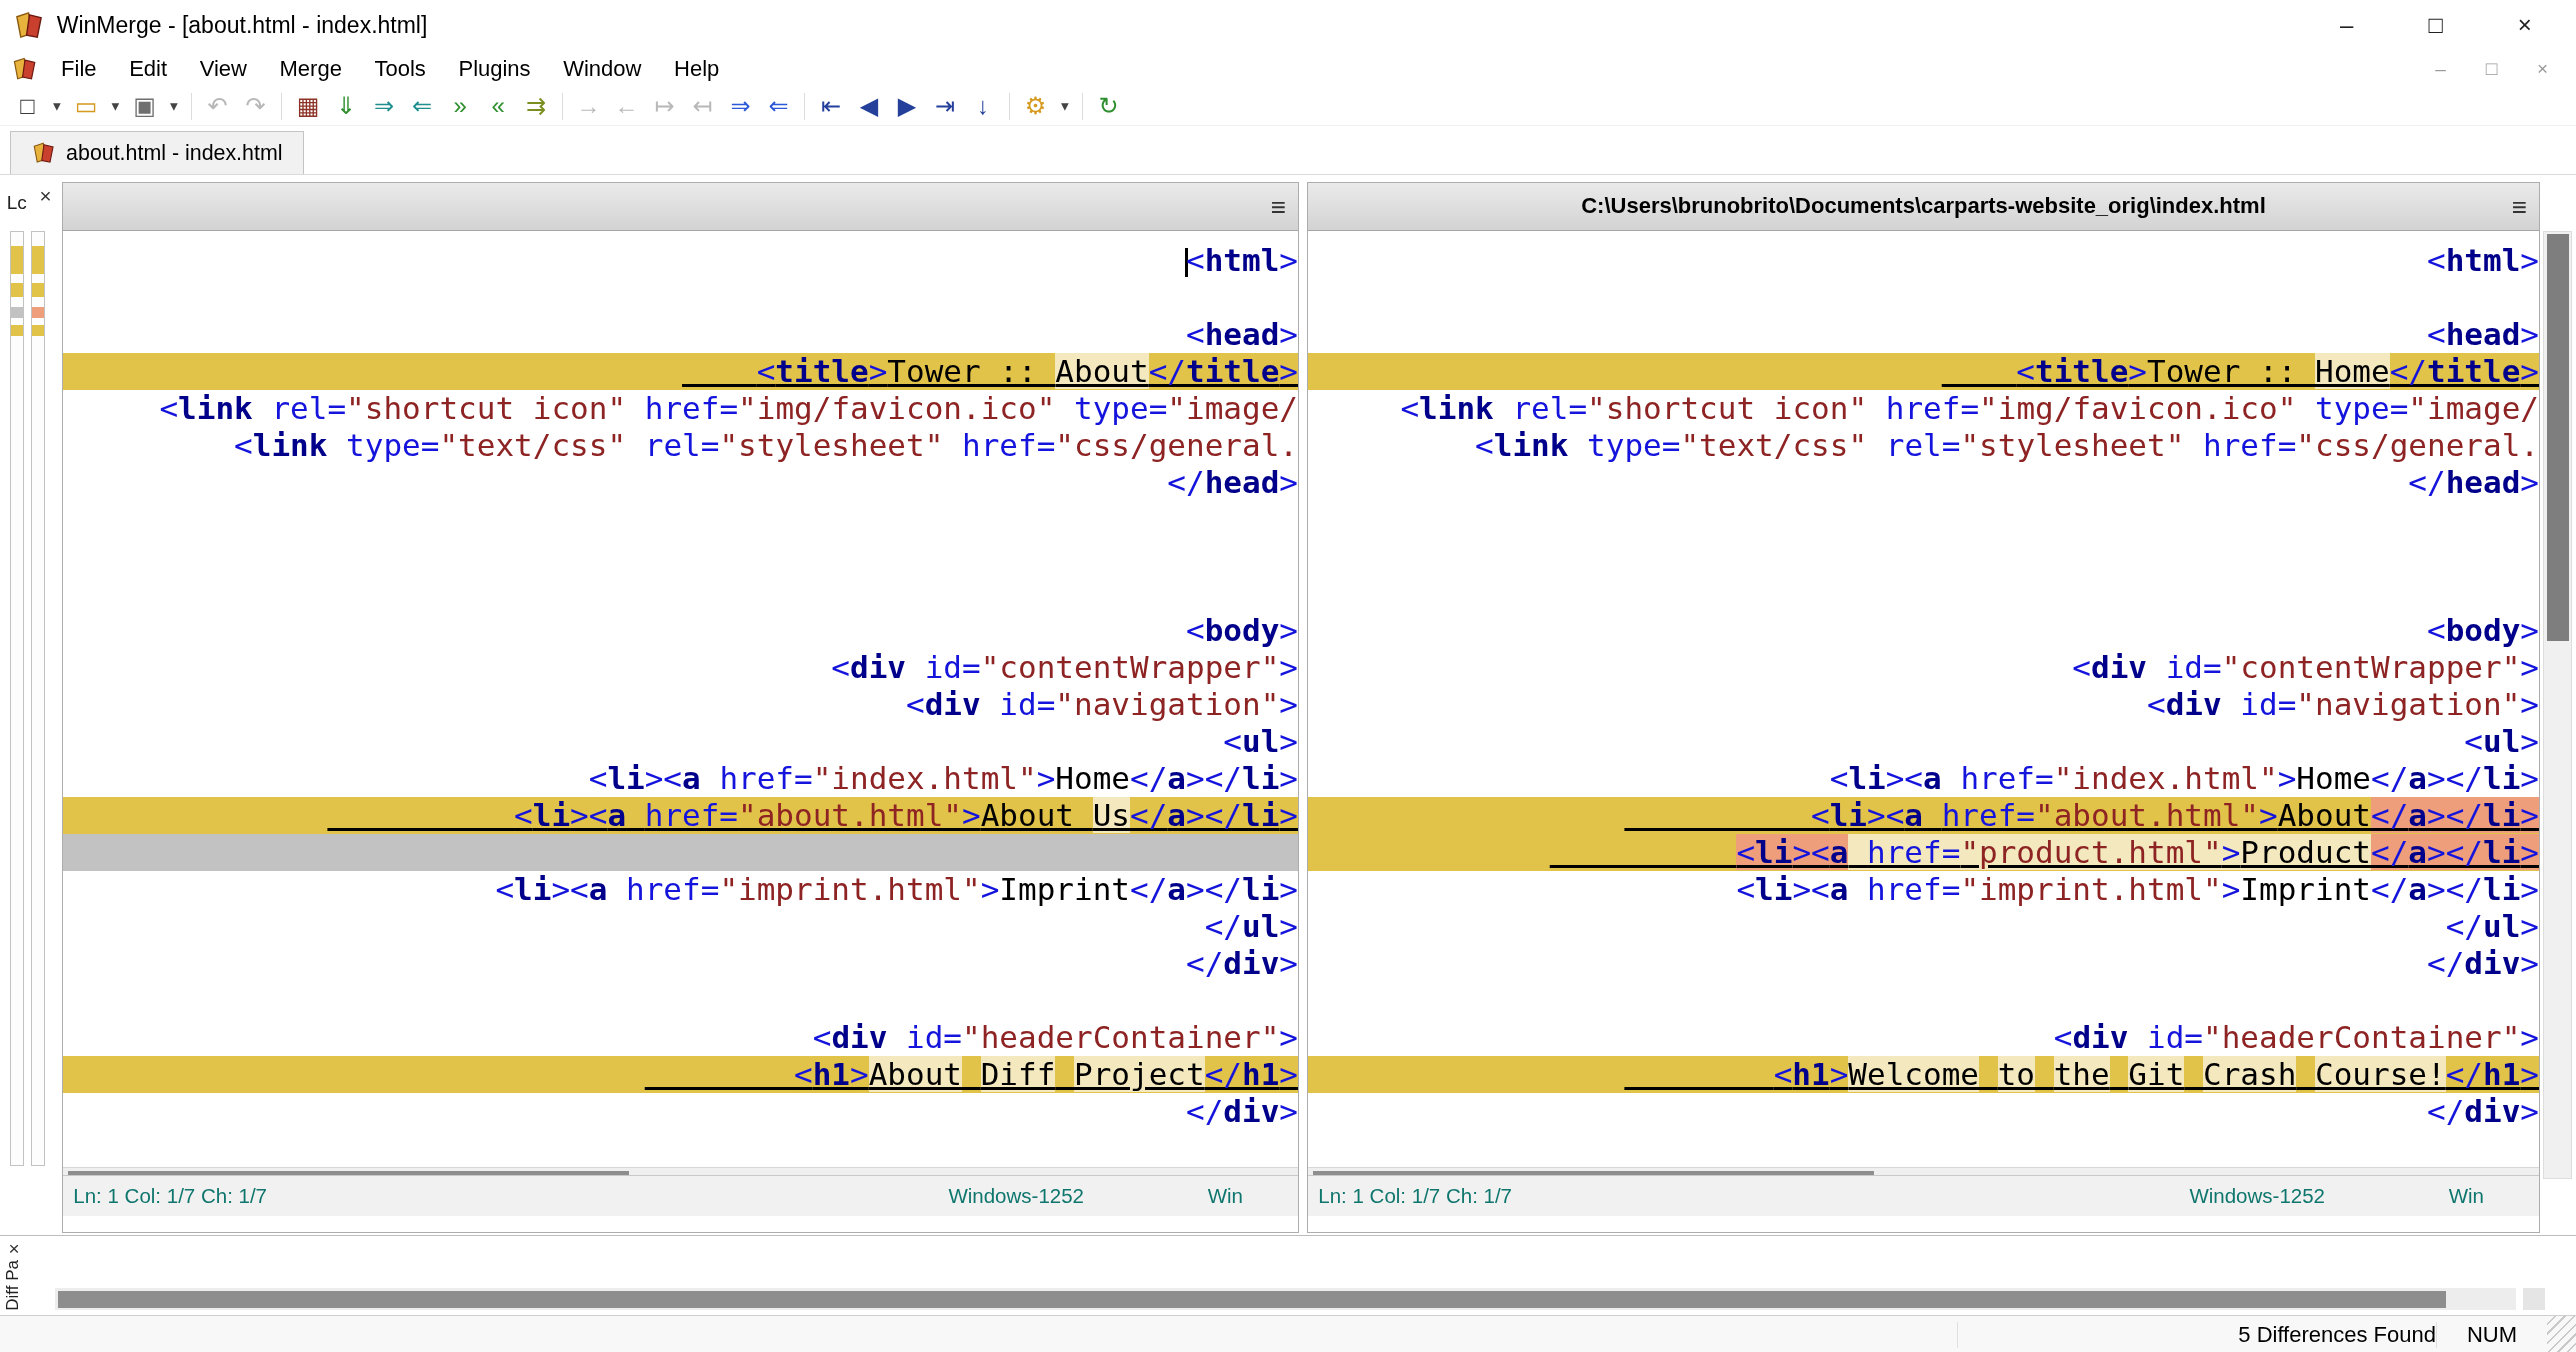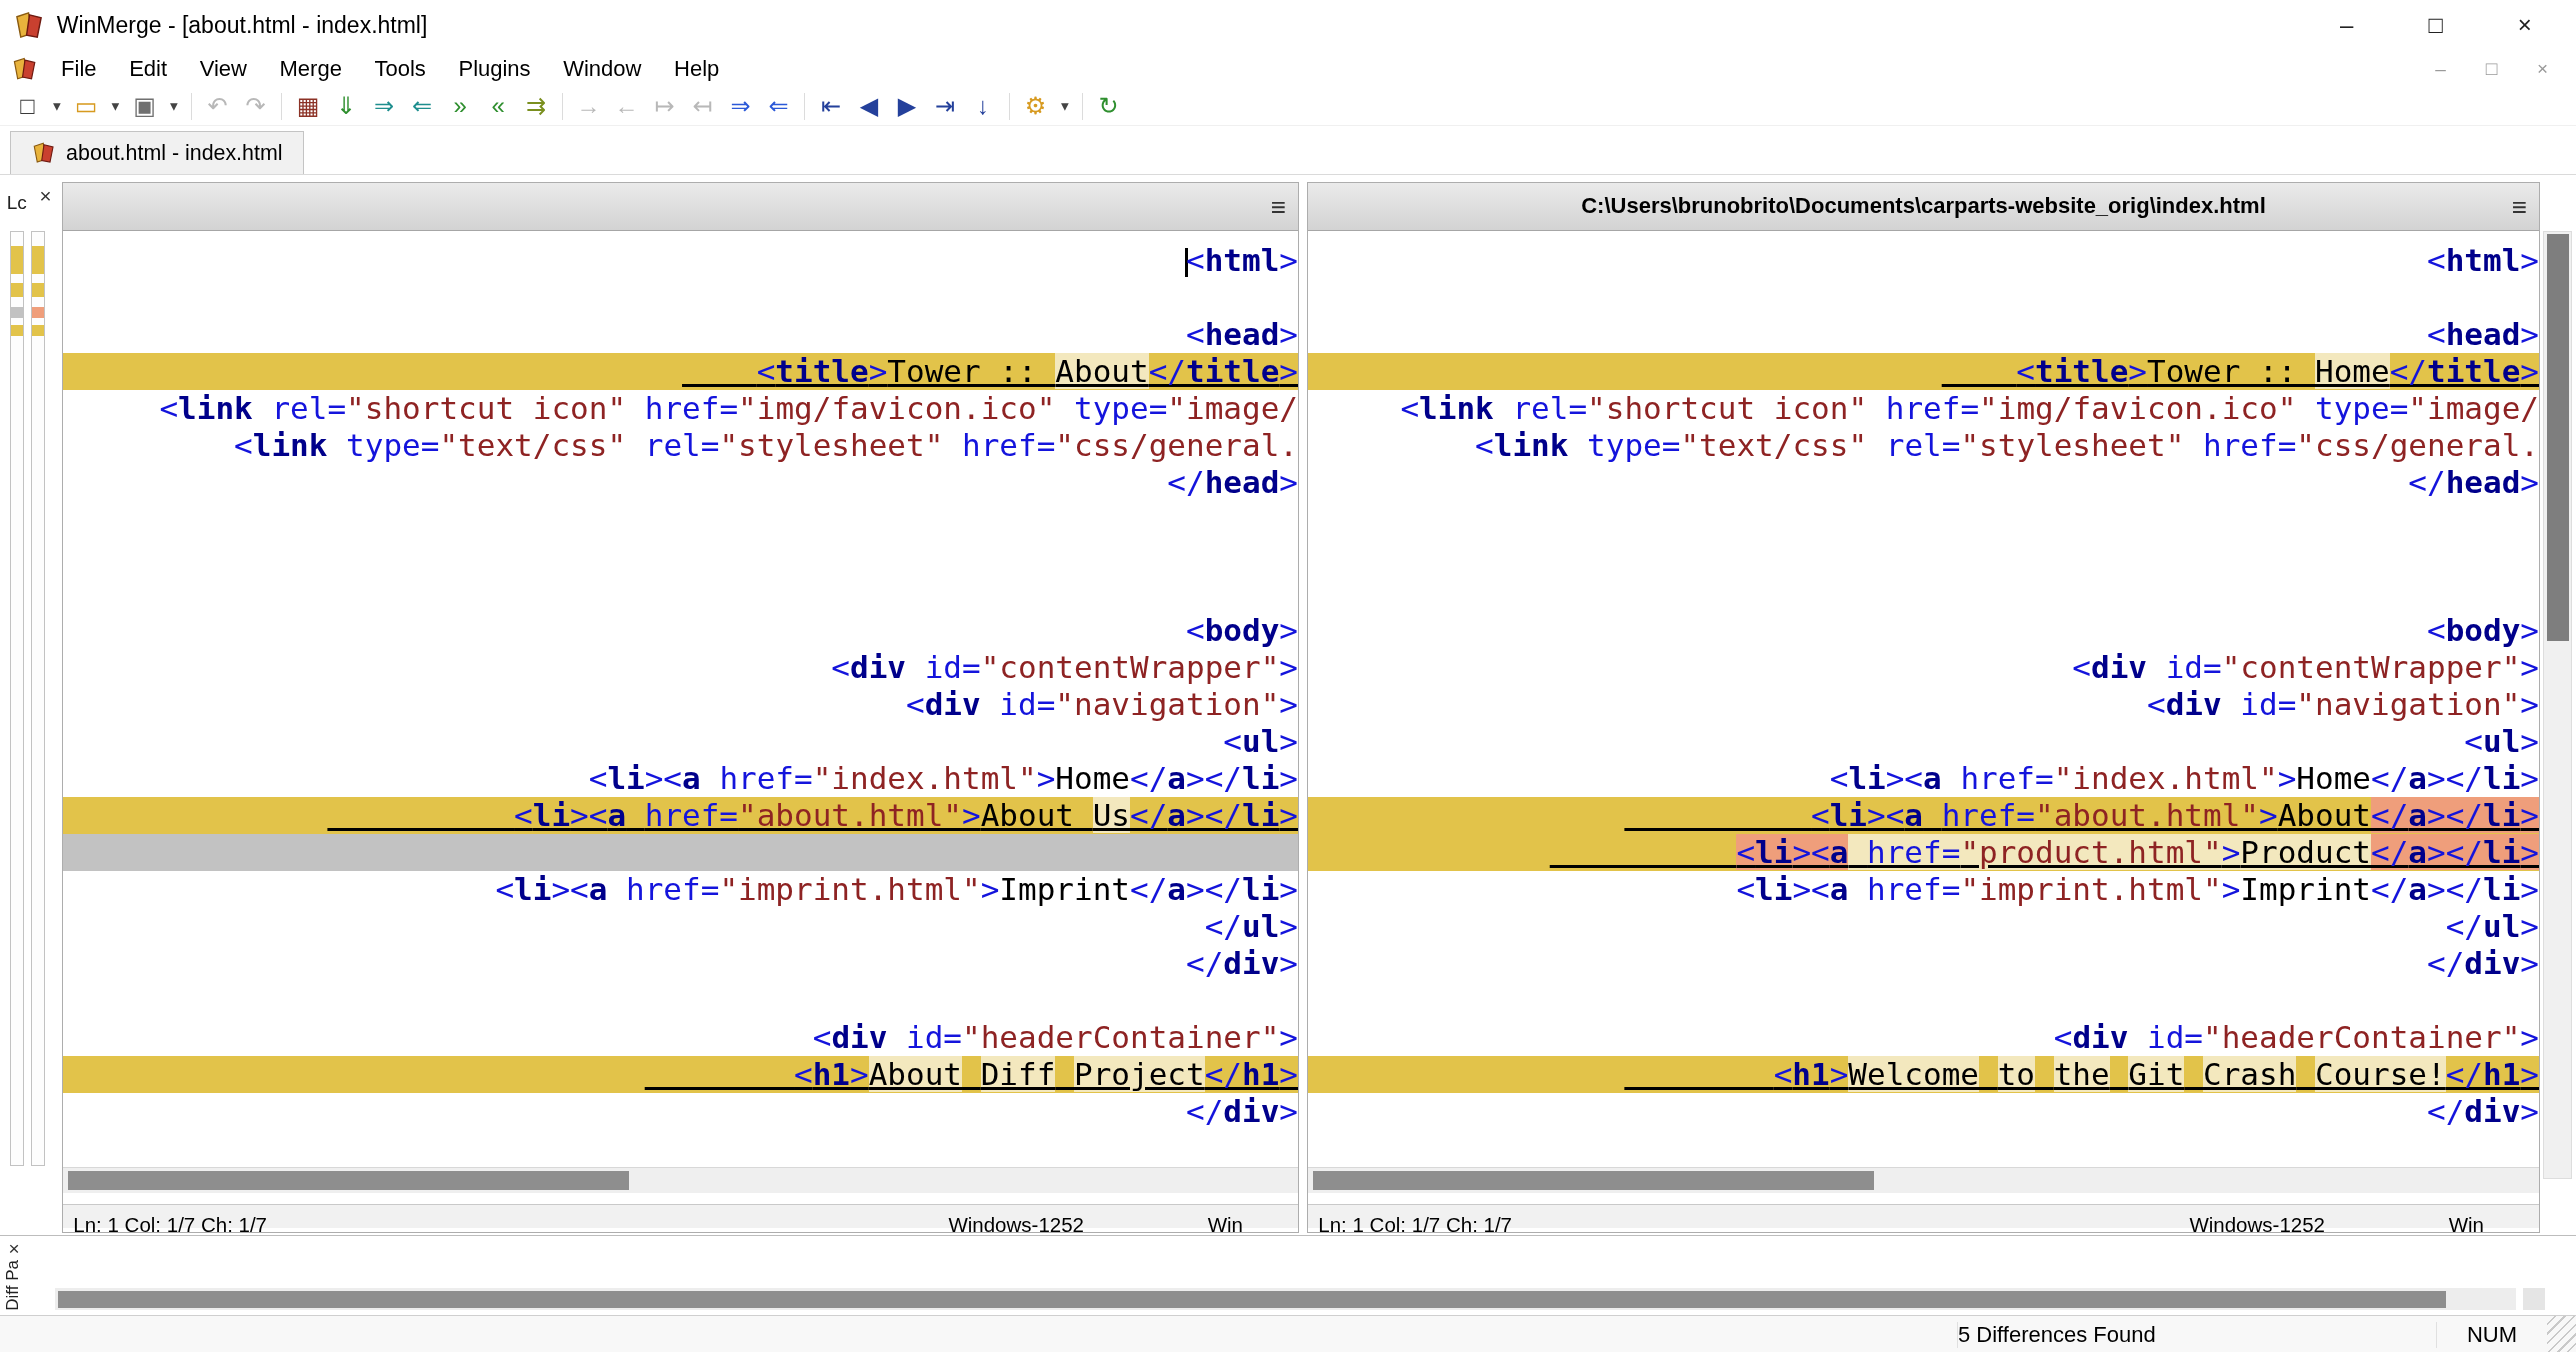--- a/index.html
+++ b/index.html
@@ -61,41 +61,41 @@
   .line { height:37px; line-height:37px; white-space:pre;text-align:right; }
   .bg-d { background:var(--diff);text-decoration:underline; } .bg-x { background:var(--del); }
   .c-k { color:var(--navy); font-weight:bold; } .c-p { color:var(--blue); }
   .c-a { color:var(--blue); } .c-v { color:var(--maroon); } .c-t { color:#000; }
   .h-w { background:var(--word); } .h-s { background:var(--sal); }
   .caret { display:inline-block; width:2.6px; height:29px; background:#000; vertical-align:middle; margin-right:-1.7px; }
 
   .hscroll { position:absolute; left:0; top:984px; width:100%; height:26px; background:#EFEFEF; border-top:0.9px solid #D8D8D8; }
   .hthumb { position:absolute; left:5.1px; top:3.4px; height:19px; width:561px; background:#8E8E8E; }
 
-  .pane-status { position:absolute; left:0; bottom:4px; width:100%; height:24px; background:#F1F1F1; border-top:0.9px solid #C9C9C9; font-size:20.5px; color:#000000; }
+  .pane-status { position:absolute; left:0; bottom:16px; width:100%; height:41px; background:#F1F1F1; border-top:0.9px solid #C9C9C9; font-size:20.5px; color:#0f766e; }
   .ps-pos { position:absolute; left:10.3px; top:8.6px; }
   .ps-enc { position:absolute; right:214px; top:8.6px; }
   .ps-eol { position:absolute; right:55px; top:8.6px; }
 
   .vscroll { position:absolute; left:2543px; top:56px; width:29px; height:948px; background:#F0F0F0; border:0.9px solid #DDDDDD; }
   .vthumb { position:absolute; left:2.6px; top:1.7px; width:22px; height:407px; background:#7E7E7E; }
 
   
   .diffpane { position:absolute; left:0; top:1235px; width:2576px; height:80px; background:#fff; border-top:0.9px solid #BDBDBD; }
   .dp-close { position:absolute; left:8.6px; top:1.7px; font-size:19px; color:#333; }
   .dp-title { position:absolute; left:3.4px; top:24px; writing-mode:vertical-rl; transform:rotate(180deg); font-size:17px; color:#222; }
   .dp-scroll { position:absolute; left:55px; right:60px; bottom:5.1px; height:22px; background:#EDEDED; }
   .dp-thumb { position:absolute; left:3.4px; top:2.6px; height:17px; width:97%; background:#8E8E8E; }
   .dp-corner { position:absolute; right:31px; bottom:5.1px; width:22px; height:22px; background:#E5E5E5; }
 
   
   .statusbar { position:absolute; left:0; top:1315px; width:2576px; height:38px; background:#F8F8F8; border-top:0.9px solid #CFCFCF;
                display:flex; align-items:center; font-size:22px; }
   .sb-message { flex:1; padding-left:13.7px; }
-  .sb-diffs { width:479px; border-left:0.9px solid #E0E0E0; text-align:left; }
+  .sb-diffs { width:479px; border-left:0.9px solid #E0E0E0; text-align:right; }
   .sb-num { width:111px; border-left:0.9px solid #E0E0E0; text-align:center; }
   .sb-grip { width:29px; height:38px; background:repeating-linear-gradient(135deg, transparent 0 5.1px, #C9C9C9 5.1px 6.8px); }
 </style>
 </head>
 <body>
 
 <div class="app">
 
   <div class="titlebar">
     <span class="title-icon">

